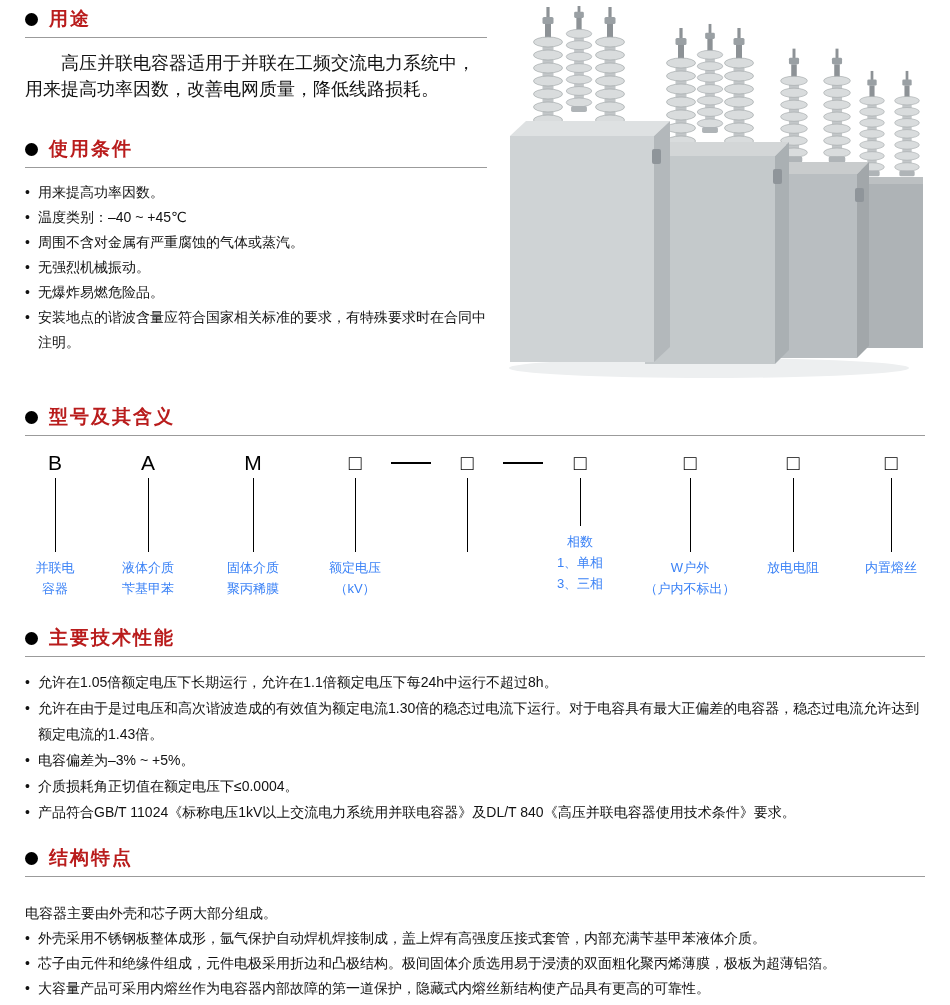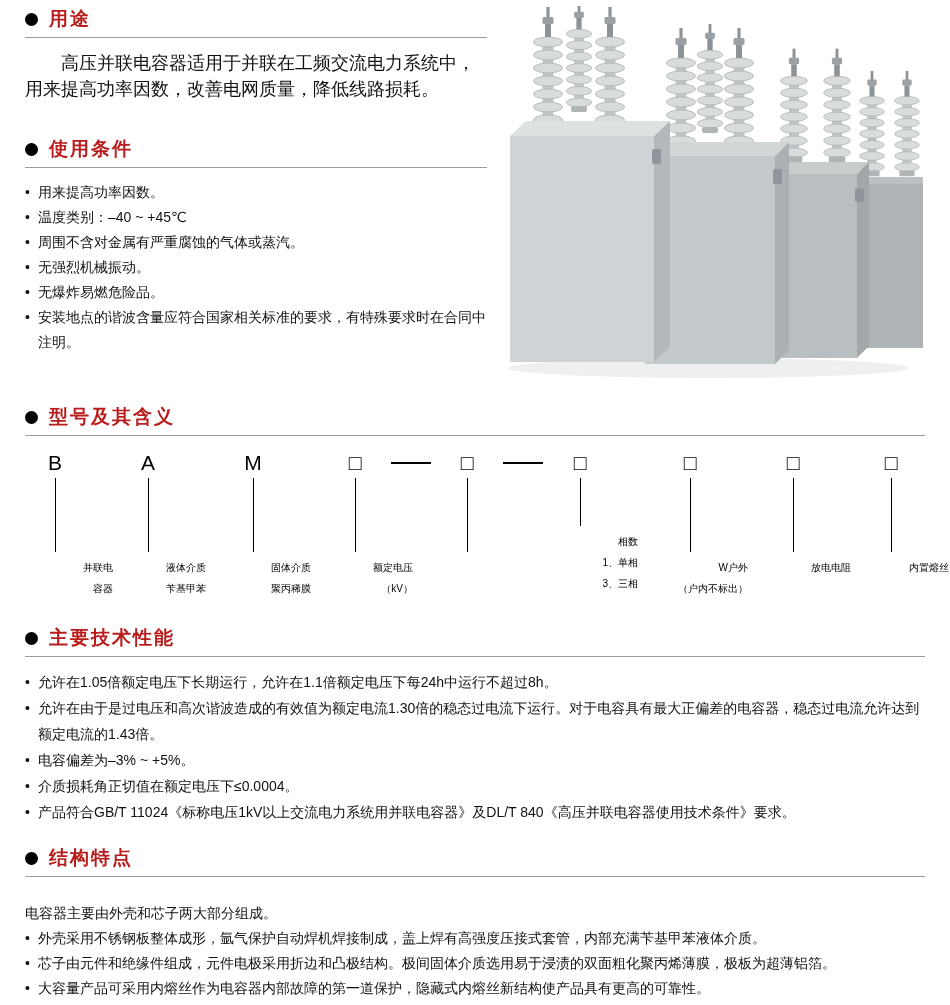--- a/index.html
+++ b/index.html
@@ -36,21 +36,21 @@
   .structure-intro { margin-top:24px; font-size:14px; line-height:25px; }
   ul.blist.struct { margin-top:0; }
   ul.blist.struct li { line-height:25px; }
 
   
   .model-diagram { position:relative; margin-top:14px; height:168px; width:900px; }
   .mcol { position:absolute; top:0; width:116px; transform:translateX(-50%); text-align:center; }
   .msym { font-size:21px; height:26px; line-height:26px; color:#000; }
   .mvline { width:1px; height:74px; background:#000; margin:2px auto 5px auto; }
   .mcol-tall .mvline { height:48px; }
-  .mlabel { font-size:10px; line-height:21px; color:#000000;text-align:right; }
+  .mlabel { font-size:13px; line-height:21px; color:#3b82f6; }
 </style>
 </head>
 <body>
 
 <div class="page">
 
   <div class="top-row">
     <div class="top-left">
 
       <div class="section">

